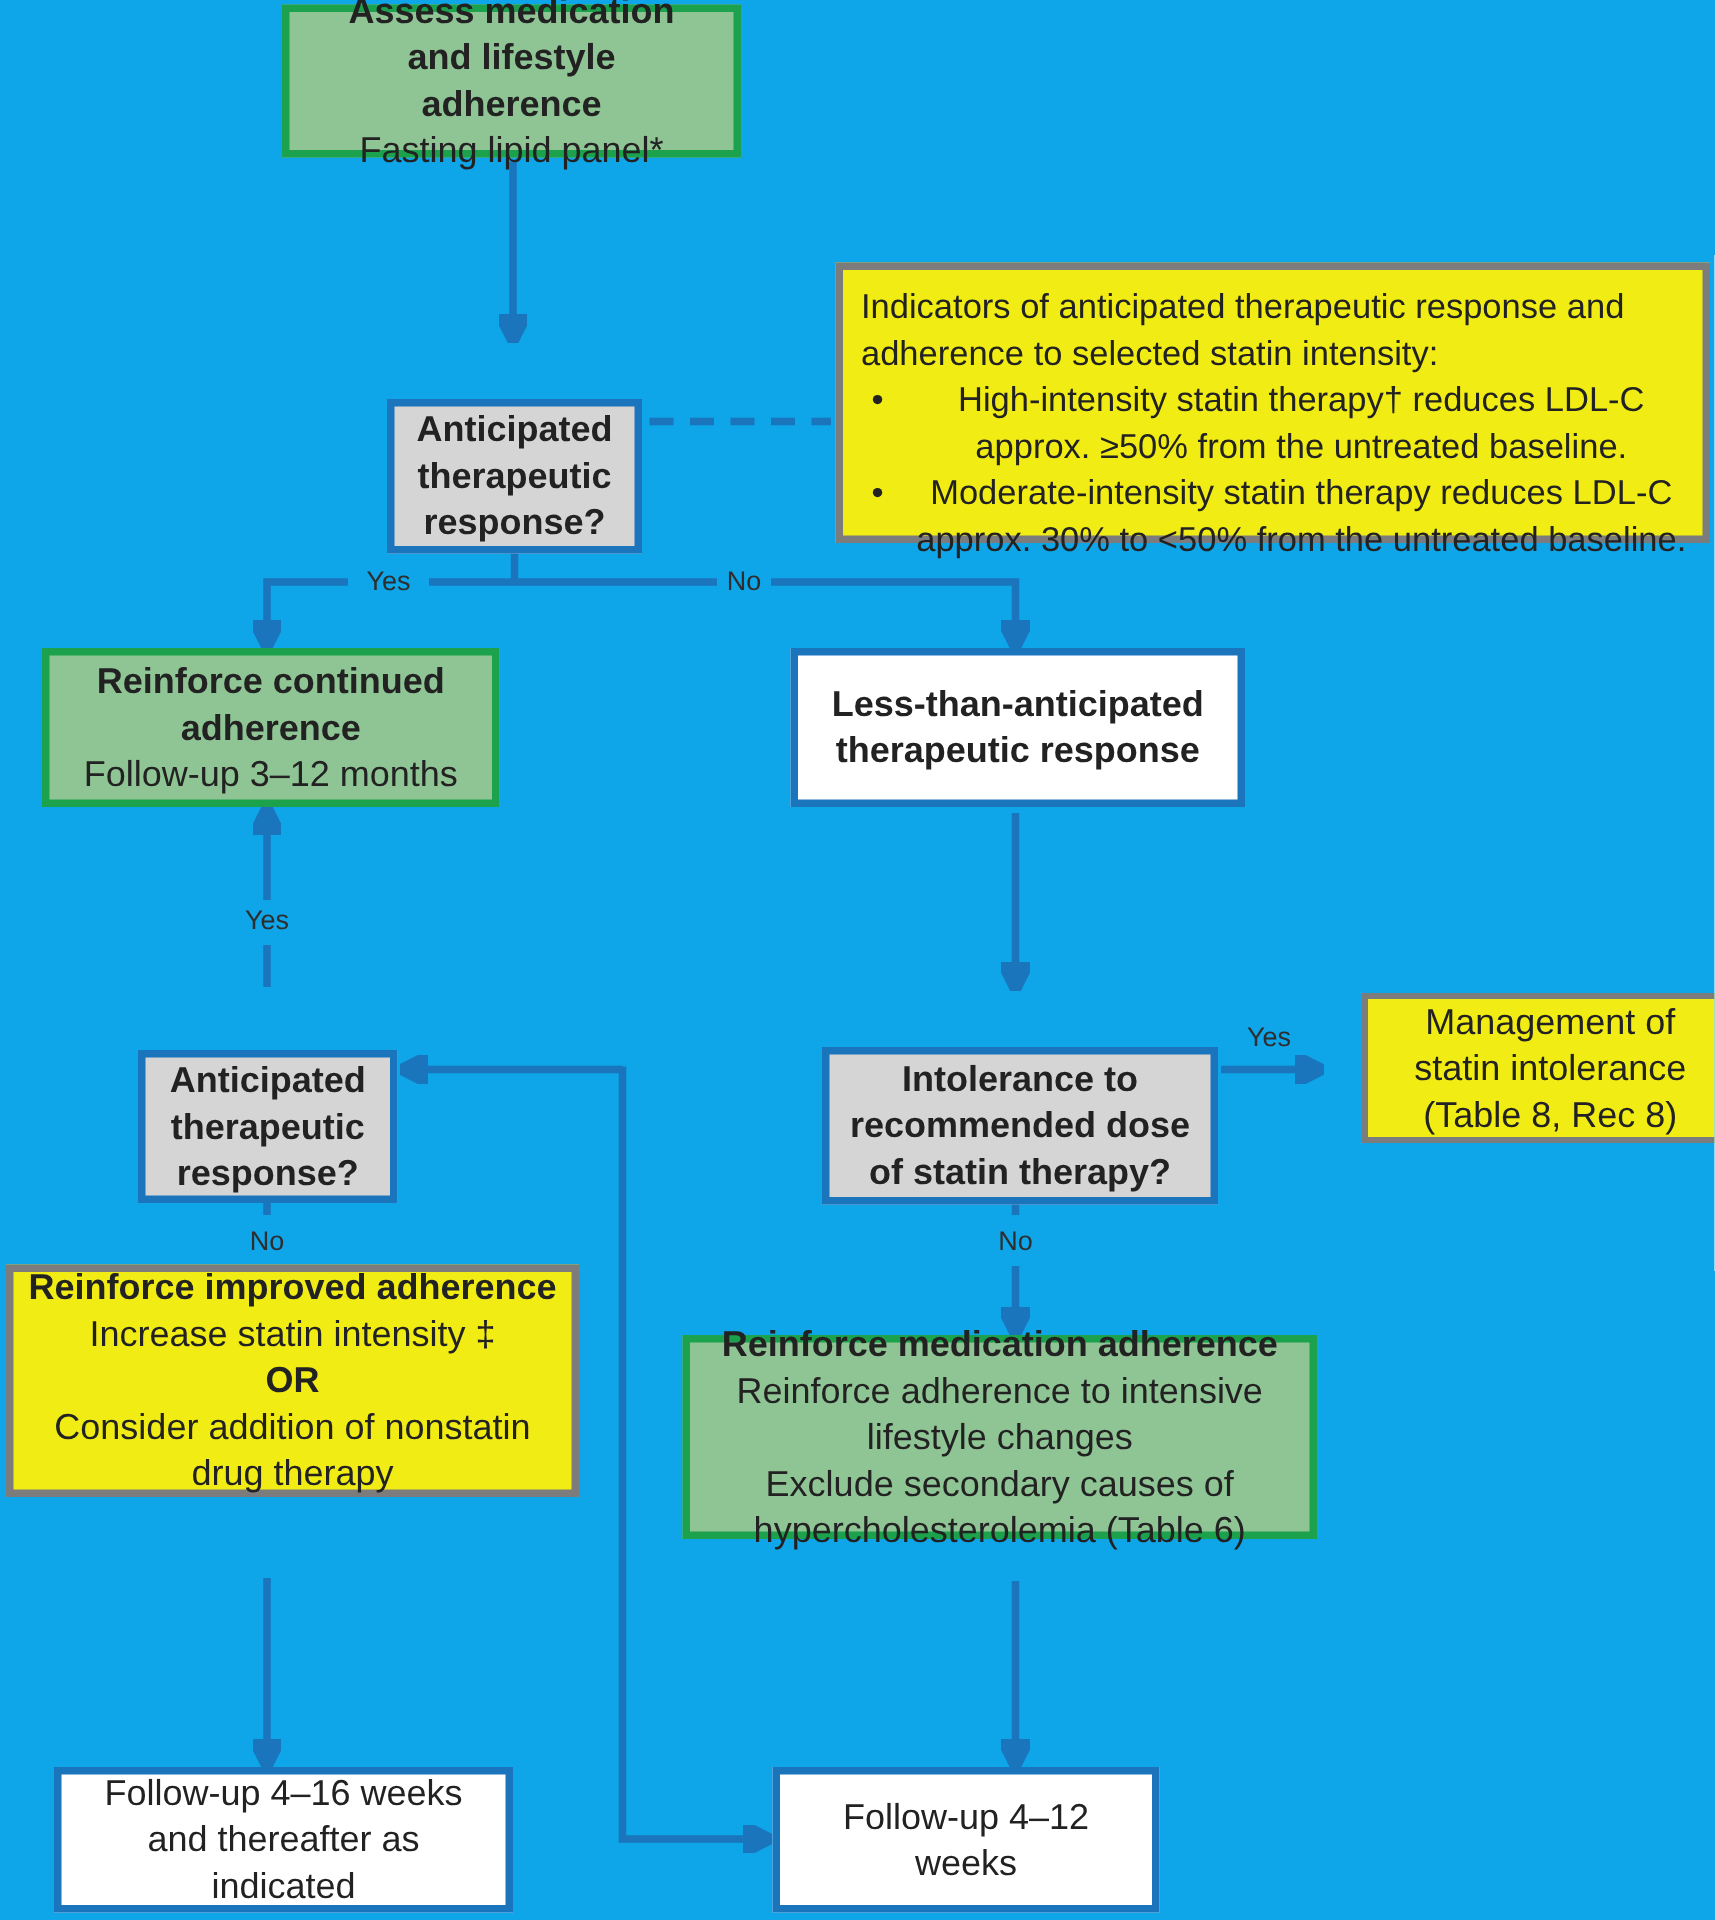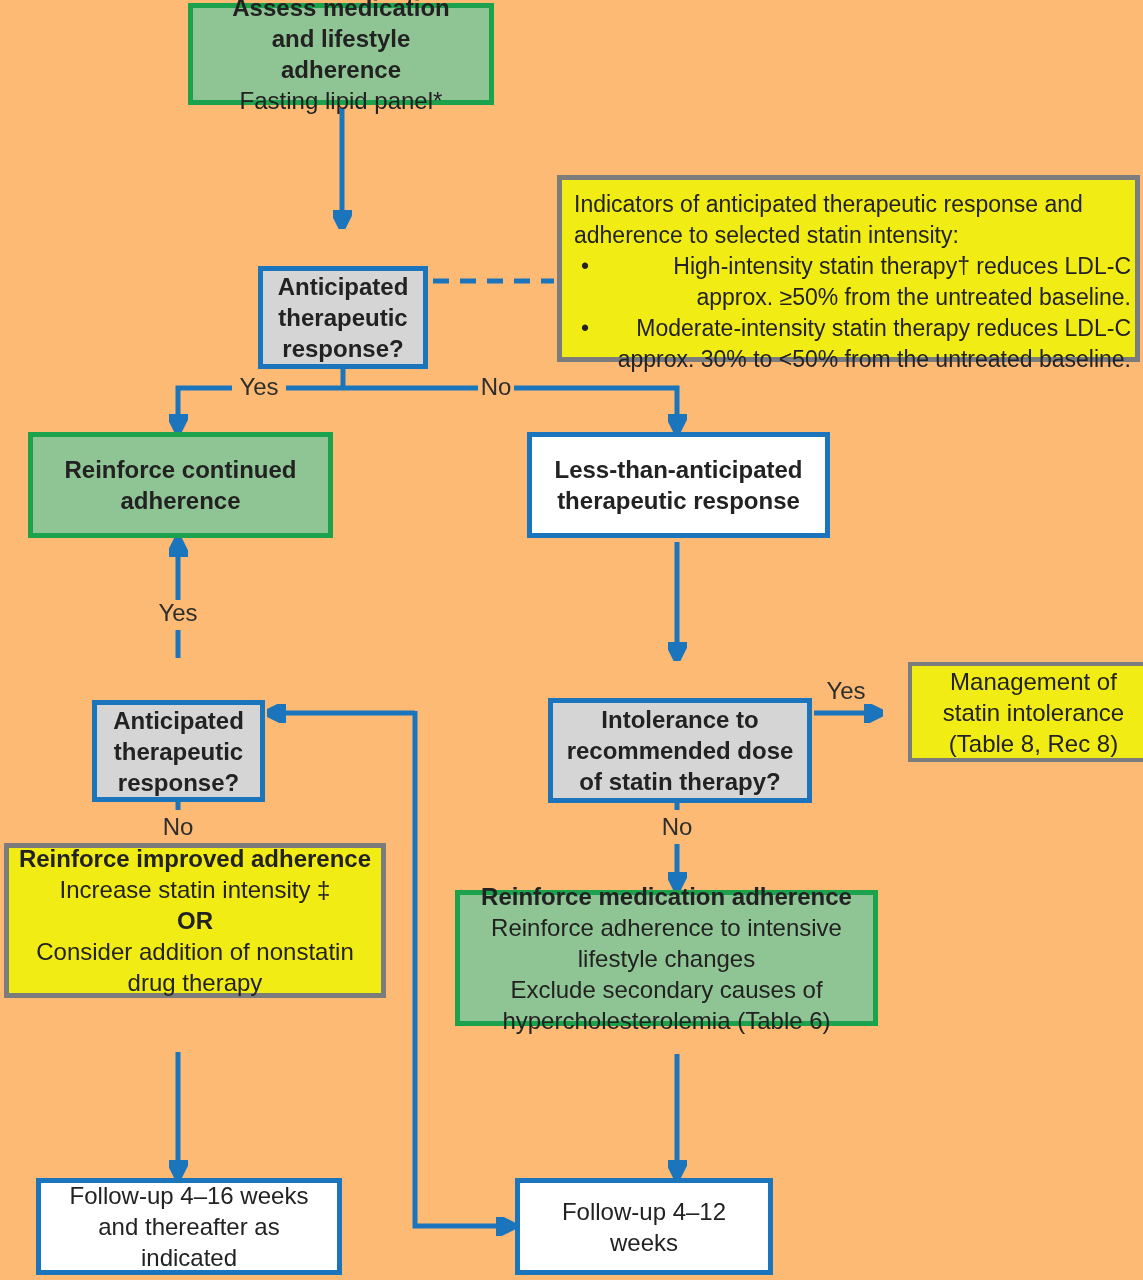--- a/index.html
+++ b/index.html
@@ -6,46 +6,46 @@
     --blue:#1B75BC;
     --green-border:#1CA24C;
     --green-fill:#8FC494;
     --yellow-fill:#F2EC15;
     --gray-border:#7C7C7C;
     --gray-fill:#D5D5D5;
     --text:#222222;
   }
   html,body{margin:0;padding:0;background:#ffffff;}
   .canvas{
-    position:relative;width:1143px;height:1280px;background:#fdba74;overflow:hidden;
+    position:relative;width:1143px;height:1280px;background:#0ea5e9;overflow:hidden;
     font-family:"Liberation Sans","DejaVu Sans",sans-serif;color:var(--text);
   }
   .wires{position:absolute;left:0;top:0;width:1143px;height:1280px;}
   .wires path{stroke:var(--blue);stroke-width:5;fill:none;}
   .box{
     position:absolute;box-sizing:border-box;
     display:flex;flex-direction:column;justify-content:center;align-items:center;
     text-align:center;font-size:24px;line-height:31px;
   }
   .green{background:var(--green-fill);border:5px solid var(--green-border);}
   .grayblue{background:var(--gray-fill);border:5px solid var(--blue);margin-top:38px;}
   .whiteblue{background:#ffffff;border:5px solid var(--blue);}
   .yellow{background:var(--yellow-fill);border:5px solid var(--gray-border);}
   .thinborder{border-width:4px;}
   .b{font-weight:bold;}
   .indicators{
-    justify-content:flex-start;align-items:flex-start;text-align:right;
+    justify-content:flex-start;align-items:flex-start;text-align:center;
     padding:9px 4px 23px 12px;font-size:23px;line-height:31px;
   }
   .bullets{margin:0;padding:0;list-style:none;}
   .bullets li{position:relative;padding-left:30px;}
   .bullets li::before{content:"\2022";position:absolute;left:7px;}
   .lbl{
     position:absolute;transform:translate(-50%,-50%);
-    font-size:24px;line-height:26px;color:#2e2e2e;white-space:nowrap;
+    font-size:18px;line-height:26px;color:#2e2e2e;white-space:nowrap;
   }
   .pad16{padding-left:16px;padding-right:16px;}
 </style>
 </head>
 <body>
 
 <div class="canvas">
 
   <svg class="wires" viewBox="0 0 1143 1280">
     <defs>
@@ -86,20 +86,21 @@
     <div>Indicators of anticipated therapeutic response and</div>
     <div>adherence to selected statin intensity:</div>
     <ul class="bullets">
       <li>High-intensity statin therapy† reduces LDL-C approx. ≥50% from the untreated baseline.</li>
       <li>Moderate-intensity statin therapy reduces LDL-C approx. 30% to &lt;50% from the untreated baseline.</li>
     </ul>
   </div>
 
   <div class="box green pad16" style="left:28px;top:432px;width:305px;height:106px">
     <div class="b">Reinforce continued adherence</div>
+    <div>Follow-up 3–12 months</div>
   </div>
 
   <div class="box whiteblue" style="left:527px;top:432px;width:303px;height:106px;padding:0 8px">
     <div class="b">Less-than-anticipated therapeutic response</div>
   </div>
 
   <div class="box grayblue" style="left:92px;top:662px;width:173px;height:102px;padding:0 2px">
     <div class="b">Anticipated therapeutic response?</div>
   </div>
 

